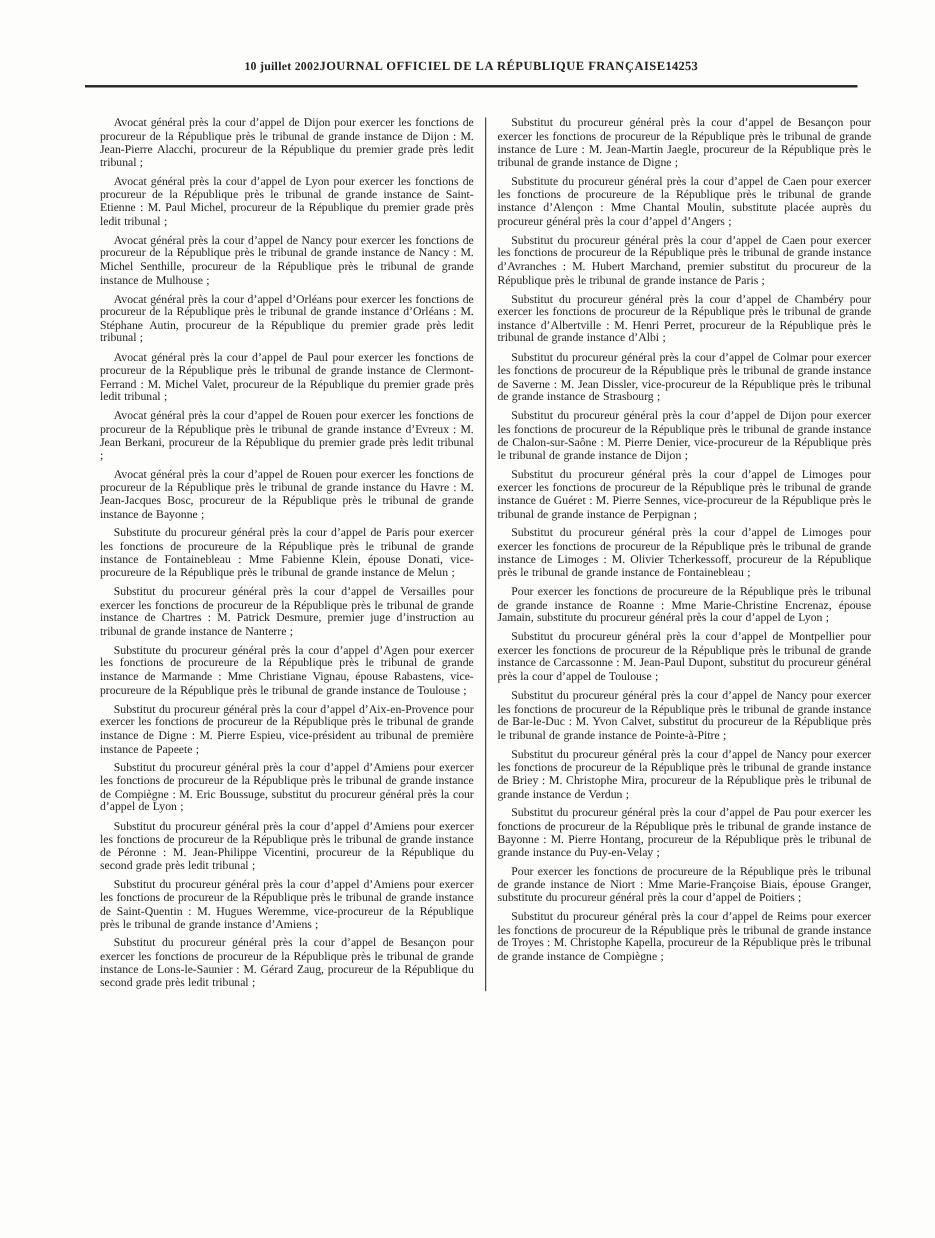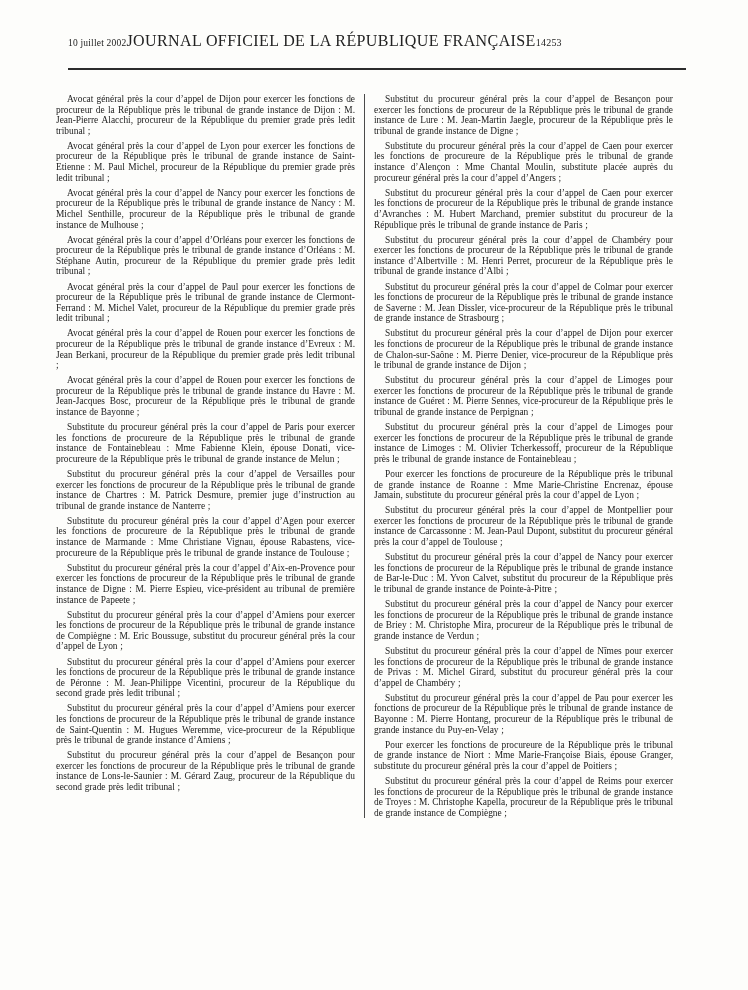--- a/index.html
+++ b/index.html
@@ -12,45 +12,46 @@
     width: 748px;
     height: 990px;
     margin: 0 auto;
     background: #fdfdfb;
     font-family: "Liberation Serif", "DejaVu Serif", serif;
     color: #1b1b1b;
     overflow: hidden;
   }
   .page-header {
     position: absolute;
-    top: 32px;
+    top: 48px;
     left: 68px;
     width: 618px;
     display: flex;
-    justify-content: flex-start;
+    justify-content: center;
     align-items: baseline;
     font-size: 10px;
     letter-spacing: 0.2px;
     color: #222;
+    font-weight: bold;
   }
   .header-date { font-size: 9.5px; }
-  .header-title { font-size: 16px; letter-spacing: 0.4px; }
+  .header-title { font-size: 10px; letter-spacing: 0.4px; }
   .header-page-number { font-size: 10px; }
   .header-rule {
     position: absolute;
     top: 68px;
     left: 68px;
     width: 618px;
     height: 0;
     border-top: 2px solid #2c2c2c;
   }
   .content-columns {
     position: absolute;
     top: 94px;
-    left: 56px;
+    left: 80px;
     width: 618px;
     display: flex;
     align-items: stretch;
   }
   .col {
     width: 299px;
     text-align: justify;
     font-size: 9.4px;
     line-height: 10.6px;
     color: #1c1c1c;
@@ -110,21 +111,20 @@
       <p>Substitut du procureur général près la cour d’appel de Caen pour exercer les fonctions de procureur de la République près le tribunal de grande instance d’Avranches : M. Hubert Marchand, premier substitut du procureur de la République près le tribunal de grande instance de Paris ;</p>
       <p>Substitut du procureur général près la cour d’appel de Chambéry pour exercer les fonctions de procureur de la République près le tribunal de grande instance d’Albertville : M. Henri Perret, procureur de la République près le tribunal de grande instance d’Albi ;</p>
       <p>Substitut du procureur général près la cour d’appel de Colmar pour exercer les fonctions de procureur de la République près le tribunal de grande instance de Saverne : M. Jean Dissler, vice-procureur de la République près le tribunal de grande instance de Strasbourg ;</p>
       <p>Substitut du procureur général près la cour d’appel de Dijon pour exercer les fonctions de procureur de la République près le tribunal de grande instance de Chalon-sur-Saône : M. Pierre Denier, vice-procureur de la République près le tribunal de grande instance de Dijon ;</p>
       <p>Substitut du procureur général près la cour d’appel de Limoges pour exercer les fonctions de procureur de la République près le tribunal de grande instance de Guéret : M. Pierre Sennes, vice-procureur de la République près le tribunal de grande instance de Perpignan ;</p>
       <p>Substitut du procureur général près la cour d’appel de Limoges pour exercer les fonctions de procureur de la République près le tribunal de grande instance de Limoges : M. Olivier Tcherkessoff, procureur de la République près le tribunal de grande instance de Fontainebleau ;</p>
       <p>Pour exercer les fonctions de procureure de la République près le tribunal de grande instance de Roanne : Mme Marie-Christine Encrenaz, épouse Jamain, substitute du procureur général près la cour d’appel de Lyon ;</p>
       <p>Substitut du procureur général près la cour d’appel de Montpellier pour exercer les fonctions de procureur de la République près le tribunal de grande instance de Carcassonne : M. Jean-Paul Dupont, substitut du procureur général près la cour d’appel de Toulouse ;</p>
       <p>Substitut du procureur général près la cour d’appel de Nancy pour exercer les fonctions de procureur de la République près le tribunal de grande instance de Bar-le-Duc : M. Yvon Calvet, substitut du procureur de la République près le tribunal de grande instance de Pointe-à-Pitre ;</p>
       <p>Substitut du procureur général près la cour d’appel de Nancy pour exercer les fonctions de procureur de la République près le tribunal de grande instance de Briey : M. Christophe Mira, procureur de la République près le tribunal de grande instance de Verdun ;</p>
-      <p>Substitut du procureur général près la cour d’appel de Nîmes pour exercer les fonctions de procureur de la République près le tribunal de grande instance de Privas : M. Michel Girard, substitut du procureur général près la cour d’appel de Chambéry ;</p>
       <p>Substitut du procureur général près la cour d’appel de Pau pour exercer les fonctions de procureur de la République près le tribunal de grande instance de Bayonne : M. Pierre Hontang, procureur de la République près le tribunal de grande instance du Puy-en-Velay ;</p>
       <p>Pour exercer les fonctions de procureure de la République près le tribunal de grande instance de Niort : Mme Marie-Françoise Biais, épouse Granger, substitute du procureur général près la cour d’appel de Poitiers ;</p>
       <p>Substitut du procureur général près la cour d’appel de Reims pour exercer les fonctions de procureur de la République près le tribunal de grande instance de Troyes : M. Christophe Kapella, procureur de la République près le tribunal de grande instance de Compiègne ;</p>
     </div>
 
   </div>
 
 </div>
 
 </body></html>

